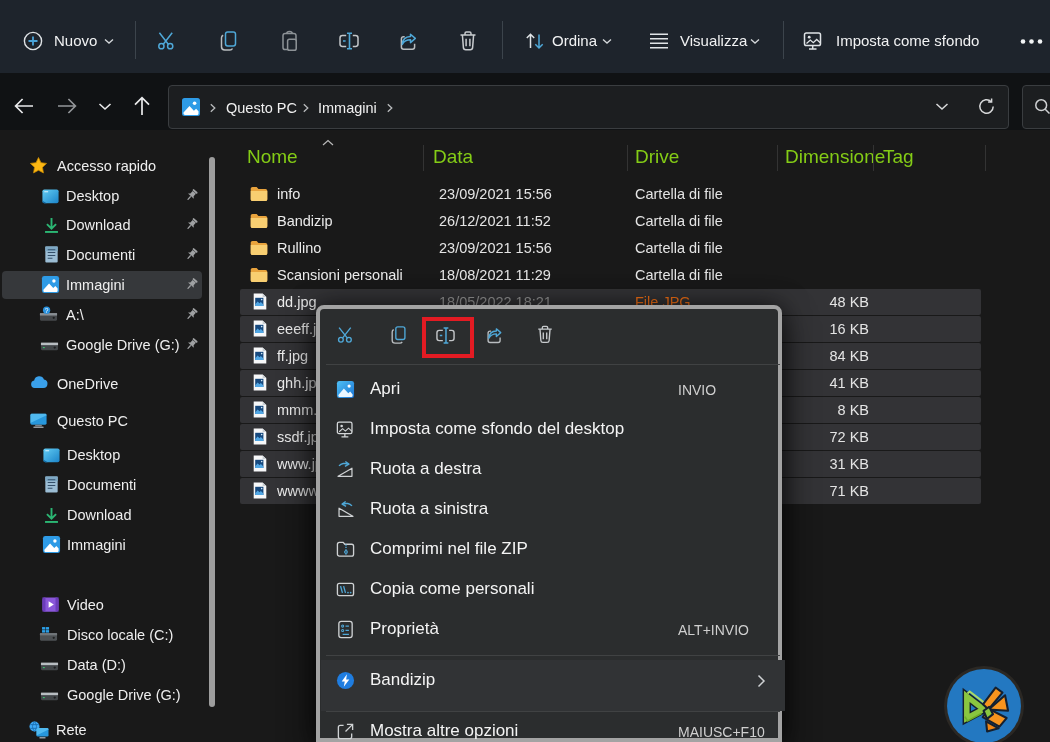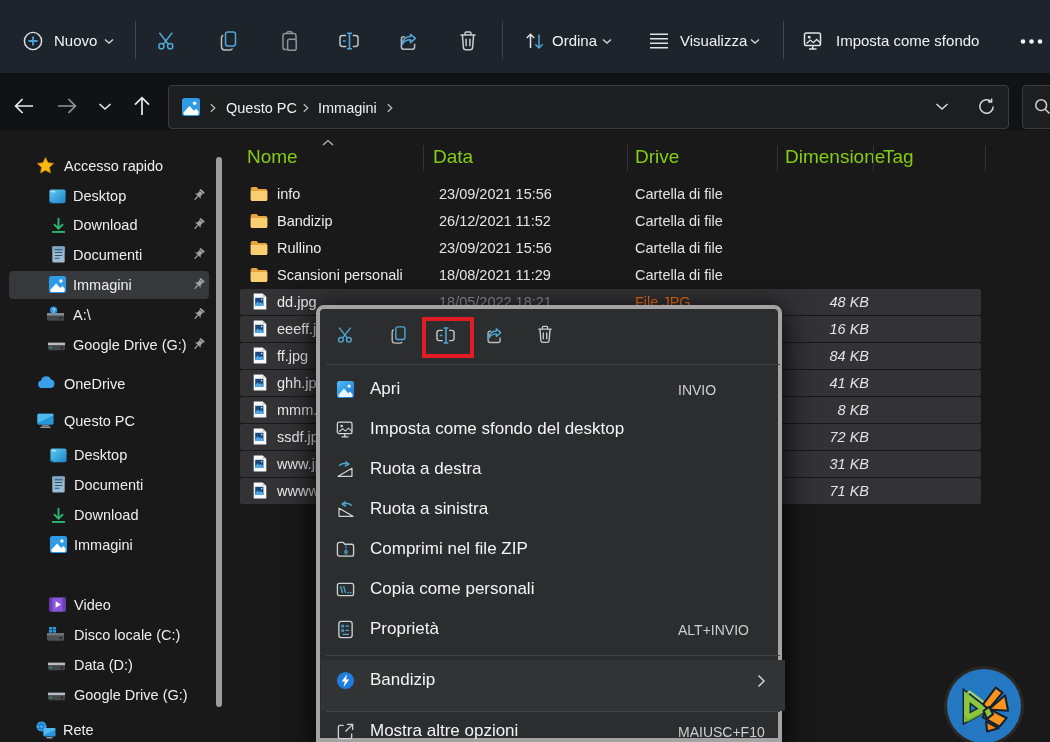--- a/index.html
+++ b/index.html
@@ -11,36 +11,36 @@
   
   #toolbar { left:0; top:0; width:1050px; height:73px; background:#1e242c; color:#f1f2f3; }
   .tbtxt { font-size:15px; color:#f1f2f3; }
   .tbsep { width:1px; height:38px; background:#3c444c; top:21px; }
 
   
   #navbar { left:0; top:73px; width:1050px; height:57px; background:#101214; }
   .navbox { background:#1c1e20; border:1px solid #3a3d40; border-radius:4px; }
 
   
-  #sidebar { left:7px; top:130px; width:222px; height:612px; background:#191919;padding-left:42px; }
+  #sidebar { left:0; top:130px; width:222px; height:612px; background:#191919;padding-left:42px; }
   .siderow { position:absolute; height:28px; line-height:28px; color:#eeeeee; font-size:14.5px; }
   .sideicon { position:absolute; width:19px; height:19px; }
   .pin { position:absolute; right:11px; width:16px; height:16px; }
 
   
   #main { left:222px; top:130px; width:828px; height:612px; background:#191919; }
   .hdr { position:absolute; top:16px; font-size:19px; color:#84cc16; }
   .hsep { position:absolute; top:15px; width:1px; height:26px; background:#333333; }
   .frow { position:absolute; left:18px; width:741px; height:26px; line-height:26px;
           font-size:14.5px; color:#ebebeb; }
   .frow.sel { background:#333336; border-radius:2px; }
   .fname { position:absolute; left:37px; }
   .fdate { position:absolute; left:199px; color:#e4e4e4; }
   .ftype { position:absolute; left:395px; color:#e4e4e4; }
-  .fsize { position:absolute; left:514px; width:115px; text-align:right; color:#e4e4e4;font-style:italic; }
+  .fsize { position:absolute; left:514px; width:115px; text-align:right; color:#e4e4e4; }
   .ficon { position:absolute; left:10px; top:5px; width:18px; height:16px; }
 
   
   #cmenu { left:316px; top:305px; width:466px; height:437px; background:#2b2d2e;
            border:4px solid #a3a3a3; border-radius:8px 8px 0 0;
            box-shadow:0 0 26px rgba(0,0,0,.55), 0 14px 34px rgba(0,0,0,.6); }
   .mitem { position:absolute; left:5px; width:456px; height:40px; }
   .mtext { position:absolute; left:45px; top:9px; font-size:17px; color:#f4f4f4; }
   .mshort { position:absolute; left:353px; top:12px; font-size:14px; color:#cfcfcf; }
   .micon { position:absolute; left:11px; top:10px; width:19px; height:19px; }

